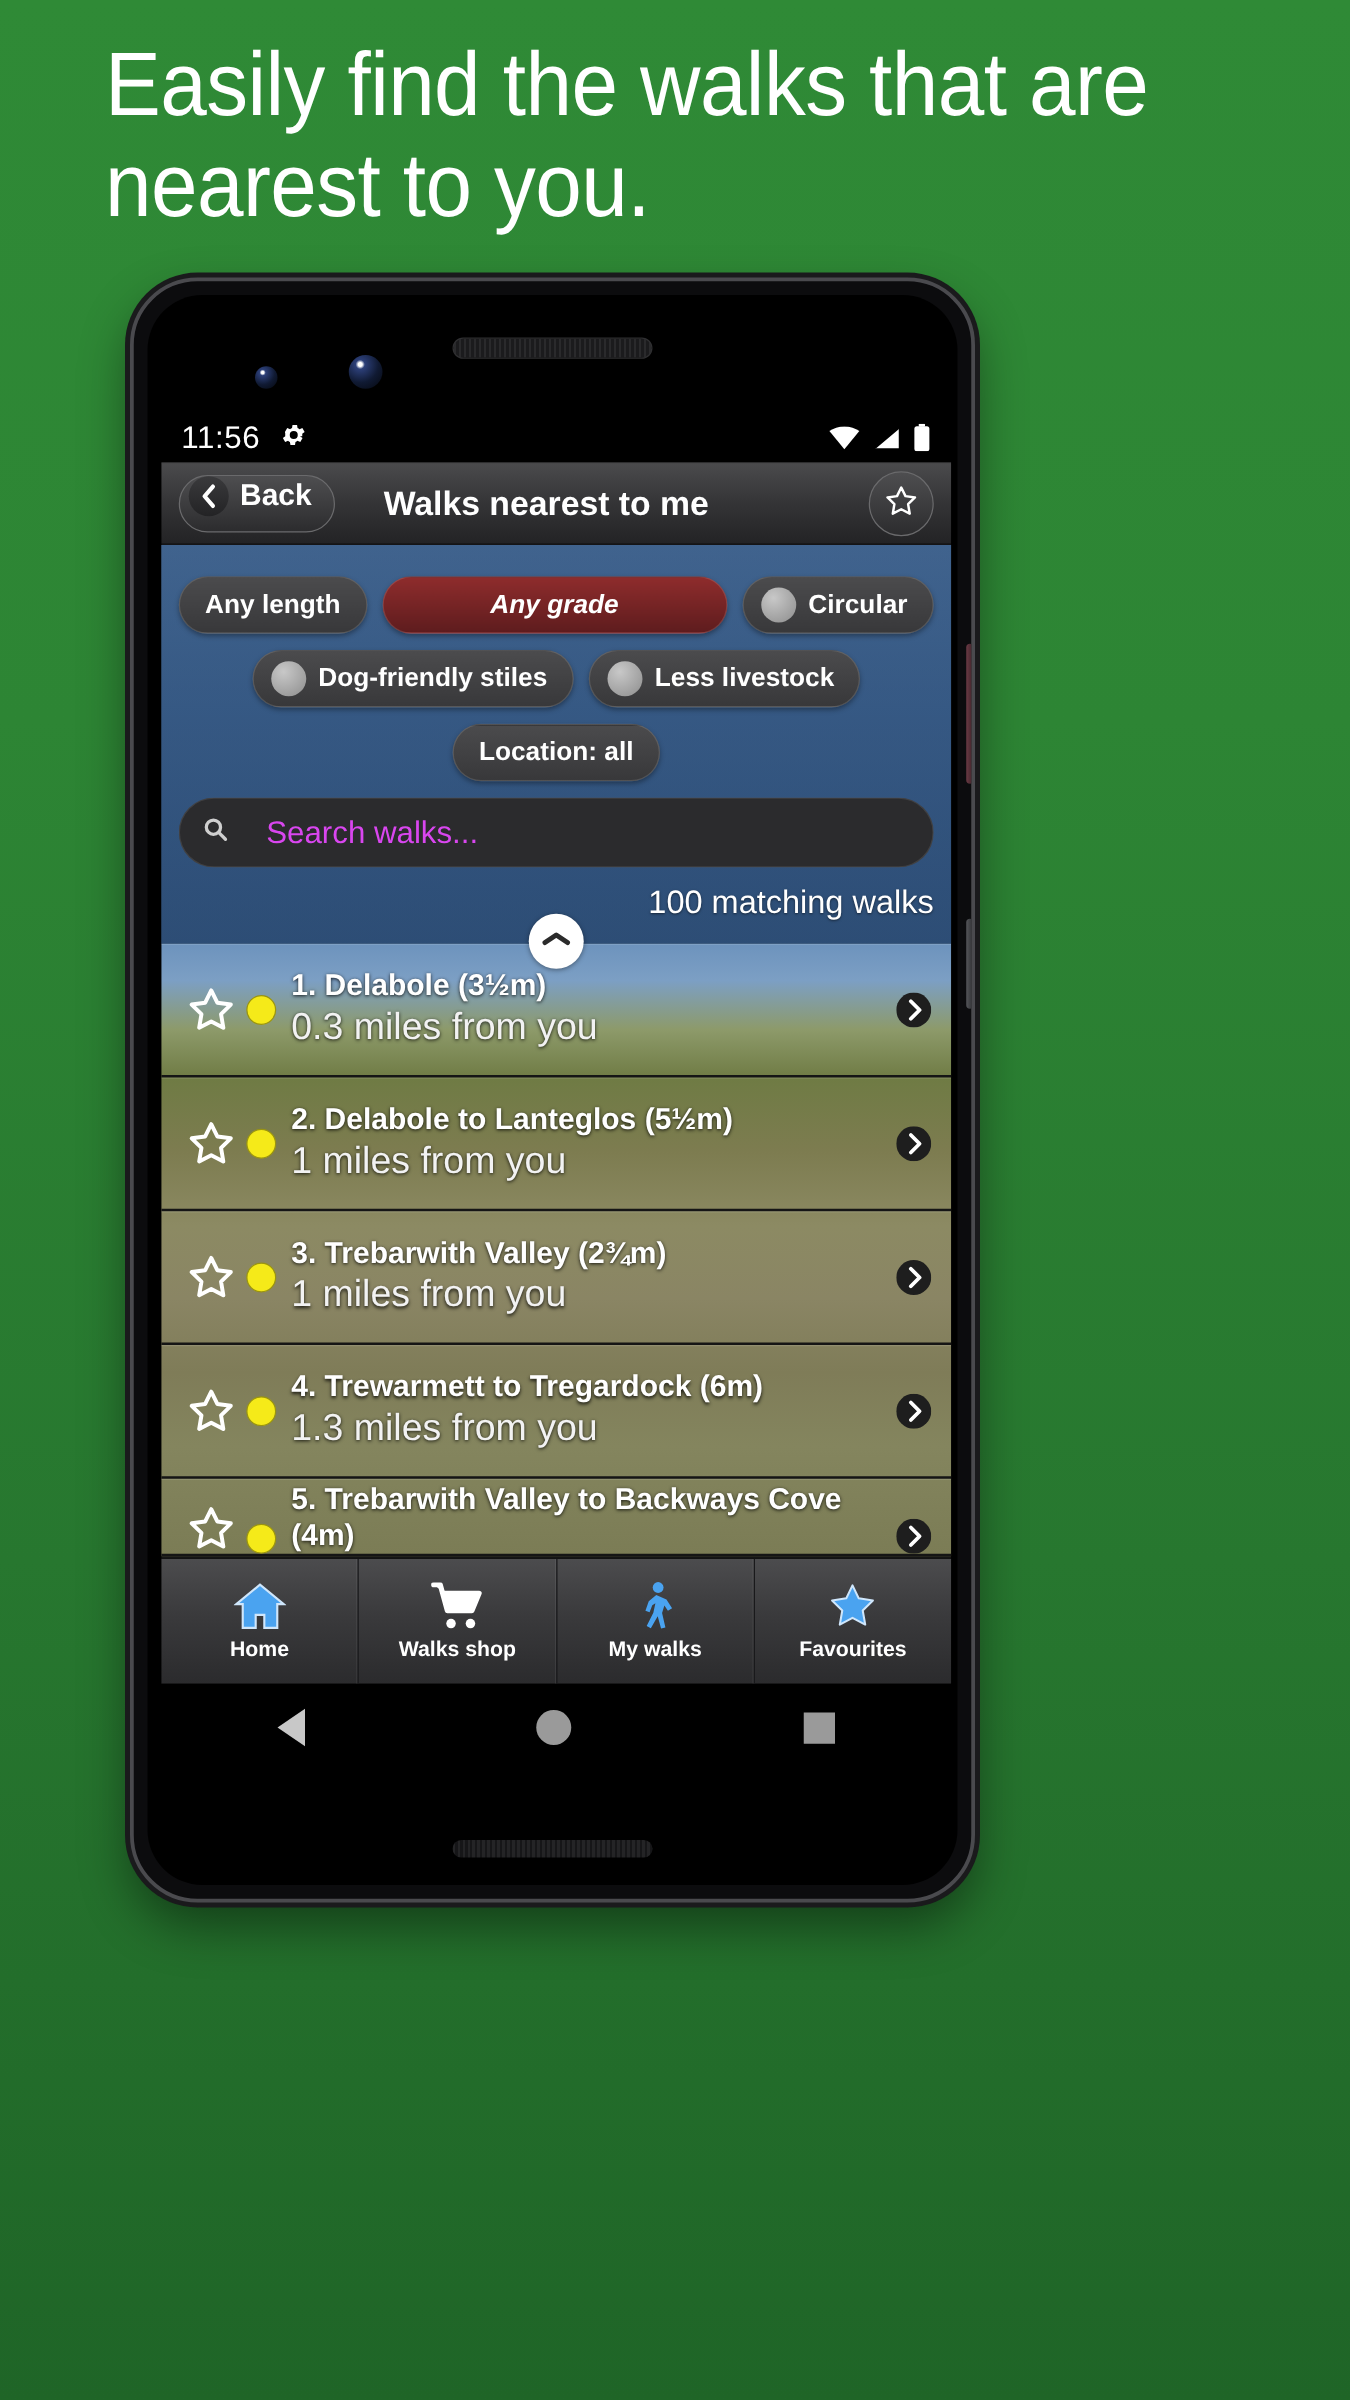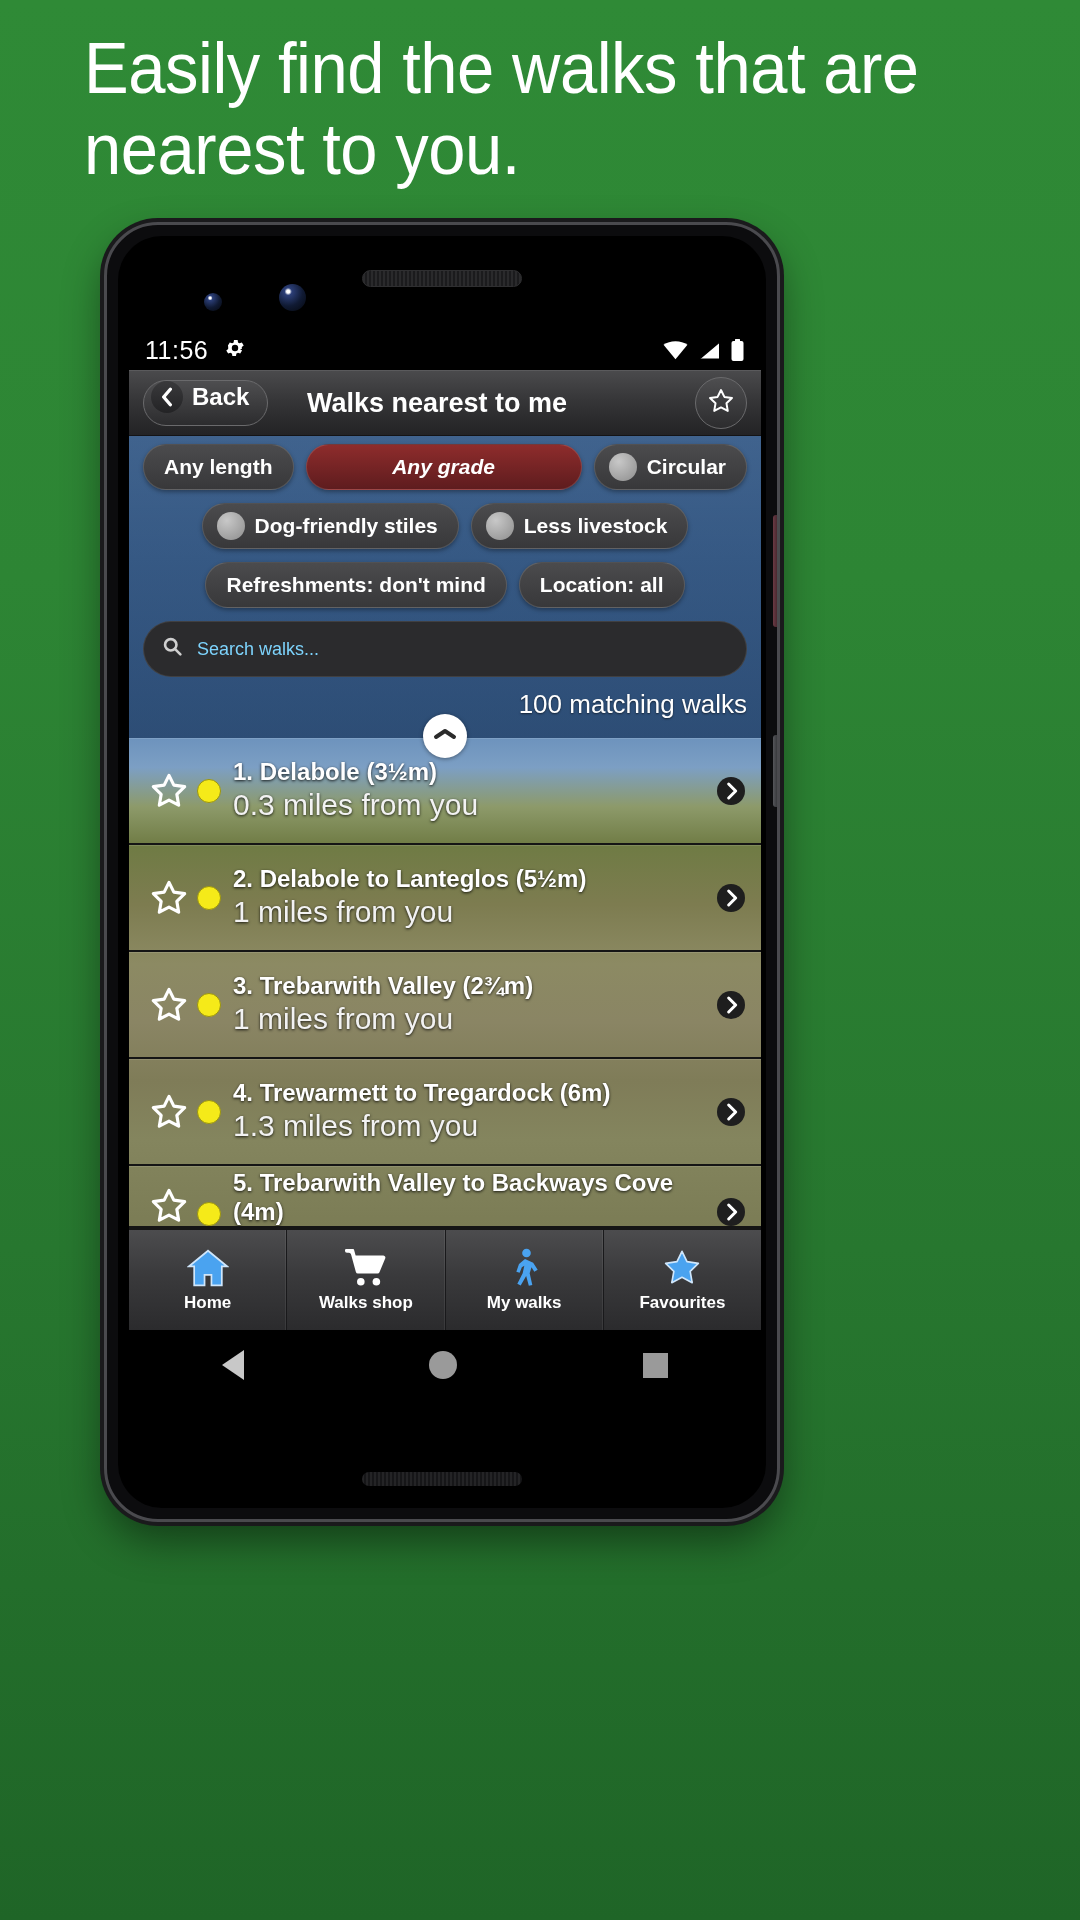--- a/index.html
+++ b/index.html
@@ -124,21 +124,21 @@
     width: 52px; height: 52px; border-radius: 50%;
     background: linear-gradient(180deg,#4e4e50,#2c2c2e);
     border: 1px solid #6a6a6c;
     display: flex; align-items: center; justify-content: center;
     z-index: 2;
   }
 
   
   .filters {
     position: relative;
-    padding: 8px 14px 8px;
+    padding: 25px 14px 8px;
     background:
       linear-gradient(180deg, rgba(40,70,110,.55), rgba(30,55,90,.55)),
       linear-gradient(180deg,#5d86b4 0%, #4c77a8 40%, #446e9e 75%, #3f6897 100%);
   }
   .chip-row { display: flex; gap: 12px; margin-bottom: 13px; justify-content: center; }
   .chip {
     display: flex; align-items: center; gap: 10px;
     height: 46px; padding: 0 20px;
     border-radius: 24px;
     background: linear-gradient(180deg,#4b4b4d,#38383a);
@@ -156,21 +156,21 @@
   }
   .searchbar {
     display: flex; align-items: center; gap: 14px;
     height: 56px; margin: 4px 0 10px;
     padding: 0 18px;
     border-radius: 28px;
     background: #2b2b2d;
     border: 1px solid rgba(255,255,255,.10);
   }
   .search-ico { color: #cfcfcf; font-size: 21px; }
-  .search-ph { color: #7dd3fc; font-size: 18px; }
+  .search-ph { color: #d946ef; font-size: 25px; margin-left: 16px; }
   .match-count {
     text-align: right; color: #fff; font-size: 26px; padding: 2px 0 10px;
     text-shadow: 0 1px 2px rgba(0,0,0,.55);
   }
 
   
   .list {
     position: relative;
     background: linear-gradient(180deg,
         #6d93bd 0%, #7c9fc4 6%,
@@ -326,23 +326,20 @@
             <span class="dot"></span>
             <span>Dog-friendly stiles</span>
           </div>
           <div class="chip">
             <span class="dot"></span>
             <span>Less livestock</span>
           </div>
         </div>
         <div class="chip-row">
           <div class="chip">
-            <span>Refreshments: don't mind</span>
-          </div>
-          <div class="chip">
             <span>Location: all</span>
           </div>
         </div>
 
         <div class="searchbar">
           <span class="search-ico">
             <svg width="21" height="21" viewBox="0 0 24 24" fill="none" stroke="#cfcfcf" stroke-width="3">
                 <circle cx="10" cy="10" r="6.5"></circle>
                 <path d="M15 15l6 6" stroke-linecap="round"></path>
               </svg>

